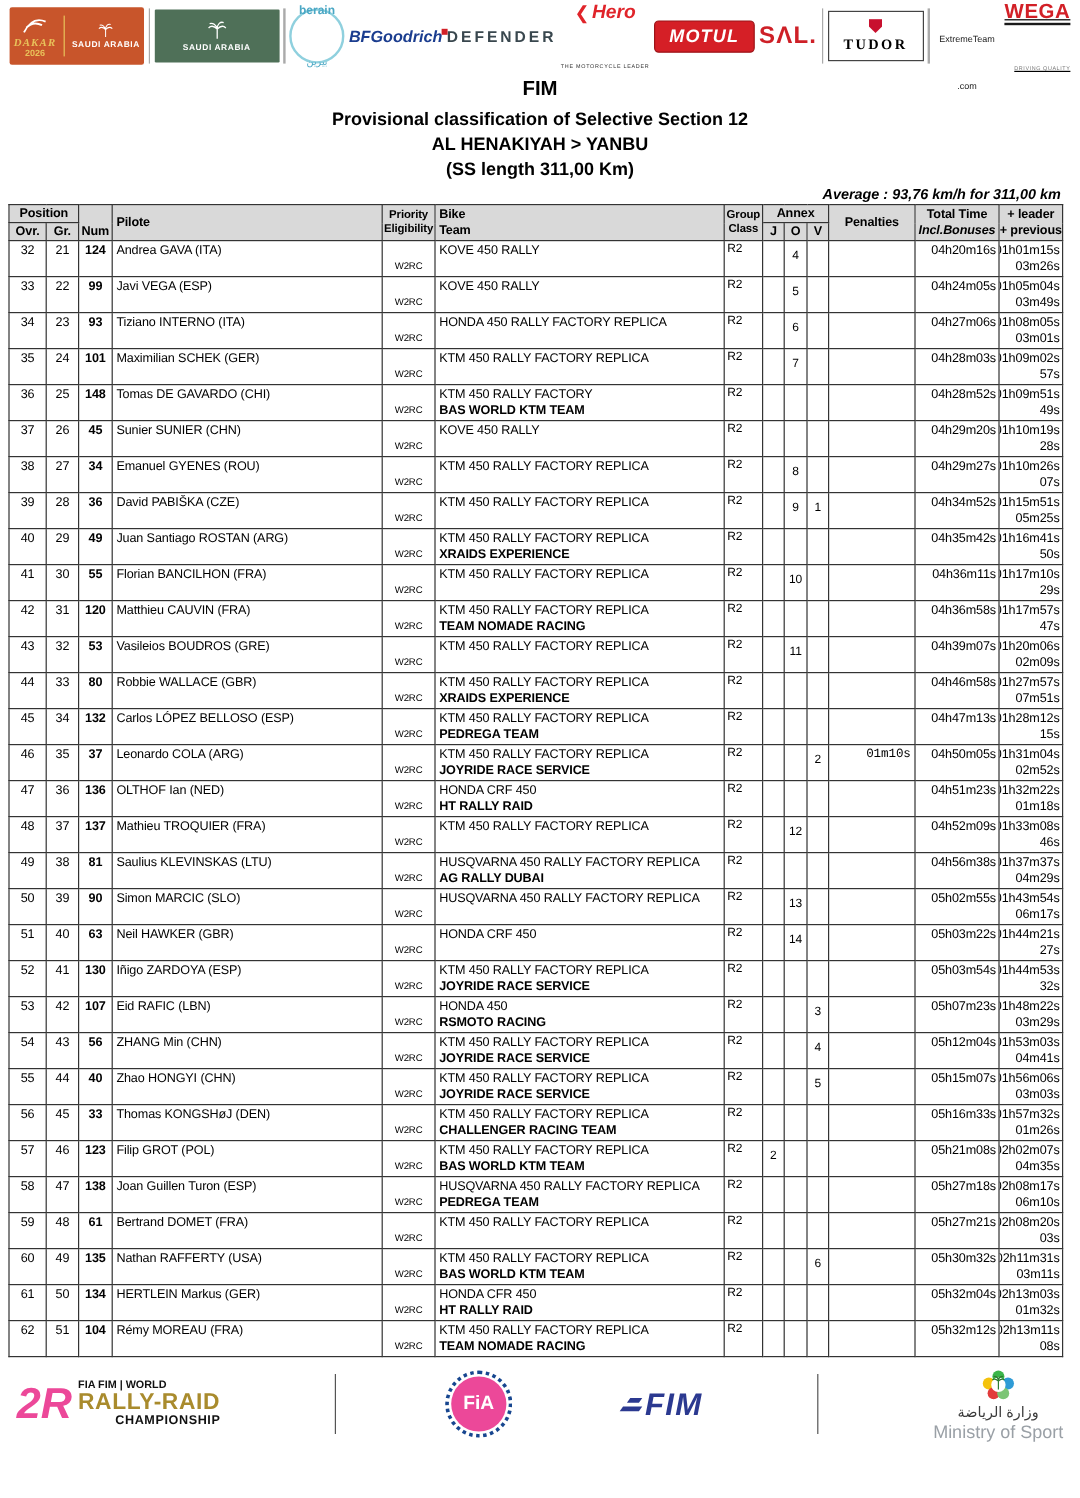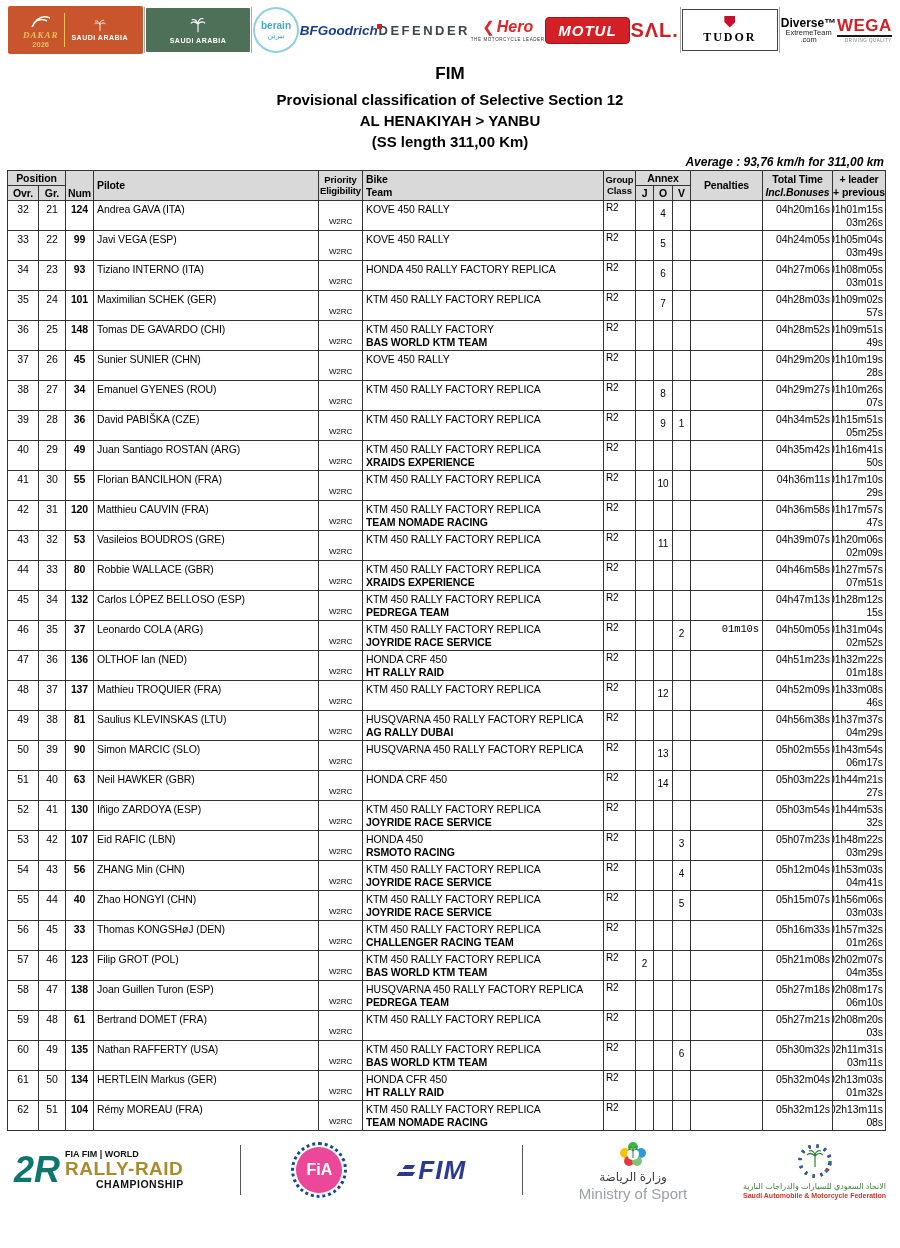--- a/index.html
+++ b/index.html
@@ -5,22 +5,22 @@
   * { box-sizing: border-box; margin: 0; padding: 0; }
   body {
     width: 900px; height: 1248px; background: #fff; color: #000;
     font-family: "Liberation Sans", "DejaVu Sans", sans-serif;
     position: relative; overflow: hidden;
   }
   
   .sponsors { display:flex; align-items:center; justify-content:space-between;
     height:58px; padding:4px 8px 2px 8px; }
   .sep { width:1.5px; background:#aaa; height:46px; }
-  .logo { display:flex; align-items:center; }
-  .dakar-box { width:135px; height:48px; background:#c8552b; border-radius:2px;
+  .logo { display:flex; align-items:center;gap:32px; }
+  .dakar-box { width:112px; height:48px; background:#c8552b; border-radius:2px;
     display:flex; align-items:center; justify-content:center; gap:6px; color:#fff; }
   .dakar-left { display:flex; flex-direction:column; align-items:center; }
   .dakar-name { font-family:"Liberation Serif",serif; font-style:italic; font-weight:bold;
     color:#e8c25a; font-size:9px; letter-spacing:1px; }
   .dakar-year { color:#e8c25a; font-size:7.5px; font-weight:bold; }
   .gold-div { width:1px; height:34px; background:#e8c25a; }
   .dakar-right { display:flex; flex-direction:column; align-items:center; gap:1px; }
   .mini-country { font-size:7px; font-weight:bold; letter-spacing:0.5px; }
   .saudi-box { width:104px; height:44px; background:#4f7058; border-radius:1px;
     display:flex; flex-direction:column; align-items:center; justify-content:center; gap:2px; color:#fff; }
@@ -32,29 +32,29 @@
   .bfg::after { content:""; position:absolute; right:-4px; top:1px; width:5px; height:5px; background:#d22027; }
   .defender { color:#39474e; font-weight:bold; font-size:13px; letter-spacing:2.5px; }
   .hero { display:flex; flex-direction:column; align-items:center; }
   .hero-top { display:flex; align-items:center; gap:2px; }
   .hero-mark { color:#e0242a; font-weight:900; font-size:15px; }
   .hero-name { color:#e0242a; font-weight:bold; font-style:italic; font-size:16px; }
   .hero-tag { font-size:4.5px; letter-spacing:0.6px; color:#333; margin-top:1px; }
   .motul { background:#d51f26; color:#fff; font-weight:bold; font-style:italic;
     font-size:15px; padding:4px 12px; border-radius:4px; border:1.5px solid #9c1418; letter-spacing:1px; }
   .sal { color:#ce2027; font-weight:900; font-size:20px; letter-spacing:1px; }
-  .tudor-box { width:96px; height:42px; border:1.5px solid #444; display:flex;
+  .tudor-box { width:80px; height:42px; border:1.5px solid #444; display:flex;
     flex-direction:column; align-items:center; justify-content:center; gap:2px; background:#fff; }
   .tudor-shield { width:11px; height:12px; background:#c8102e;
     clip-path:polygon(0 0,100% 0,100% 55%,50% 100%,0 55%); }
   .tudor-name { font-family:"Liberation Serif",serif; font-weight:bold; font-size:12px; letter-spacing:2px; }
   .diverse { display:flex; flex-direction:column; line-height:1; }
   .diverse-1 { font-weight:900; font-size:12px; }
   .diverse-2, .diverse-3 { font-size:7.5px; color:#222; }
-  .wega { display:flex; flex-direction:column; align-items:flex-end; }
+  .wega { display:flex; flex-direction:column; align-items:flex-end;text-decoration:underline; }
   .wega-name { color:#d22027; font-weight:900; font-size:17px; letter-spacing:0.5px;
     border-bottom:2.5px solid #1a1a1a; line-height:1; padding-bottom:1px; }
   .wega-tag { font-size:4.5px; color:#777; letter-spacing:0.5px; margin-top:1px; }
   
   .title-fim { text-align:center; font-weight:bold; font-size:17px; margin-top:6px; }
   .subtitle { text-align:center; font-weight:bold; font-size:15px; margin-top:7px; }
   .subtitle.tight { margin-top:4px; }
   .average { text-align:right; font-style:italic; font-weight:bold; font-size:12px;
     margin:5px 16px 1px 0; }
   
@@ -80,21 +80,21 @@
   .c-pen { text-align:right; padding:2px 3px 0 0;font-family:Liberation Mono, monospace; }
   .c-total { text-align:right; padding:2px 2px 0 0; }
   .c-lead { position:relative; }
   .lead { position:absolute; top:2px; right:2px; }
   .prev { position:absolute; bottom:2px; right:2px; }
   
   .footer { display:flex; align-items:center; justify-content:space-between;
     height:66px; padding:0 14px; margin-top:6px; }
   .vline { width:1px; height:50px; background:#555; }
   .w2rr { display:flex; align-items:center; gap:5px; }
-  .w2rr-mark { color:#0f766e; font-weight:900; font-style:italic; font-size:36px; line-height:1; }
+  .w2rr-mark { color:#ec4899; font-weight:900; font-style:italic; font-size:36px; line-height:1; }
   .w2rr-text { display:flex; flex-direction:column; line-height:1.05; }
   .w2rr-l1 { font-size:9px; font-weight:bold; color:#111; }
   .w2rr-l2 { font-size:19px; font-weight:900; color:#a98b2d; letter-spacing:0.5px; }
   .w2rr-l3 { font-size:10.5px; font-weight:900; color:#111; letter-spacing:0.5px;margin-left:31px; }
   .fia-circle { width:46px; height:46px; border-radius:50%; background:#ec4899; color:#fff;
     display:flex; align-items:center; justify-content:center; font-weight:900; font-size:16px;
     outline:3px dotted #17468f; outline-offset:2px; }
   .fim-logo { display:flex; align-items:center; gap:4px; }
   .fim-dashes { display:flex; flex-direction:column; gap:3px; }
   .fim-dash { width:16px; height:3.5px; background:#2b3990; transform:skewX(-35deg); }
@@ -940,23 +940,13 @@
       <circle cx="25" cy="14" r="5" fill="#2e9bd6"></circle>
       <circle cx="9" cy="14" r="5" fill="#f4c20d"></circle>
       <circle cx="13" cy="22" r="5" fill="#e23b3b"></circle>
       <circle cx="21" cy="22" r="5" fill="#7cc576"></circle>
       <circle cx="17" cy="15" r="6" fill="#fff"></circle>
       <path d="M17 12 L17 19 M17 12 C15 10 13 10 12 11 M17 12 C19 10 21 10 22 11 M17 12 C17 9 19 8 21 8 M17 12 C17 9 15 8 13 8" stroke="#2e7d32" stroke-width="1" fill="none"></path>
     </svg>
     <span class="ministry-ar">وزارة الرياضة</span>
     <span class="ministry-en">Ministry of Sport</span>
   </div>
-  <div class="samf">
-    <svg width="40" height="40" viewBox="0 0 40 40">
-      <circle cx="20" cy="20" r="15" fill="none" stroke="#2e7d32" stroke-width="3.5" stroke-dasharray="2 6"></circle>
-      <circle cx="20" cy="20" r="15" fill="none" stroke="#c62828" stroke-width="3.5" stroke-dasharray="2 6" transform="rotate(30 20 20)"></circle>
-      <circle cx="20" cy="20" r="15" fill="none" stroke="#1565c0" stroke-width="3.5" stroke-dasharray="2 6" transform="rotate(60 20 20)"></circle>
-      <path d="M20 15 L20 26 M20 15 C17 12 14 12 12 14 M20 15 C23 12 26 12 28 14 M20 15 C20 11 23 9 26 10 M20 15 C20 11 17 9 14 10" stroke="#2e7d32" stroke-width="1.2" fill="none"></path>
-    </svg>
-    <span class="samf-ar">الاتحاد السعودي للسيارات والدراجات النارية</span>
-    <span class="samf-en">Saudi Automobile &amp; Motorcycle Federation</span>
-  </div>
 </div>
 
 </body></html>

